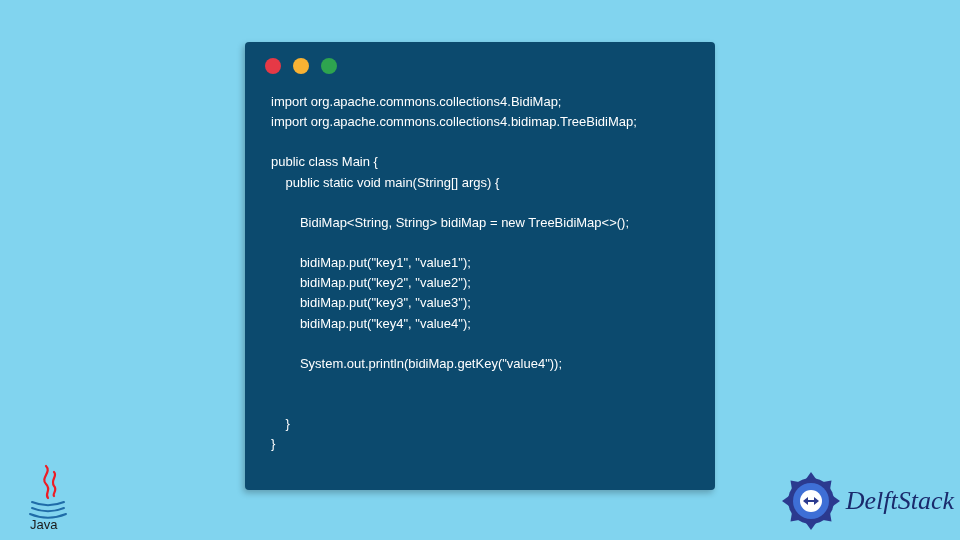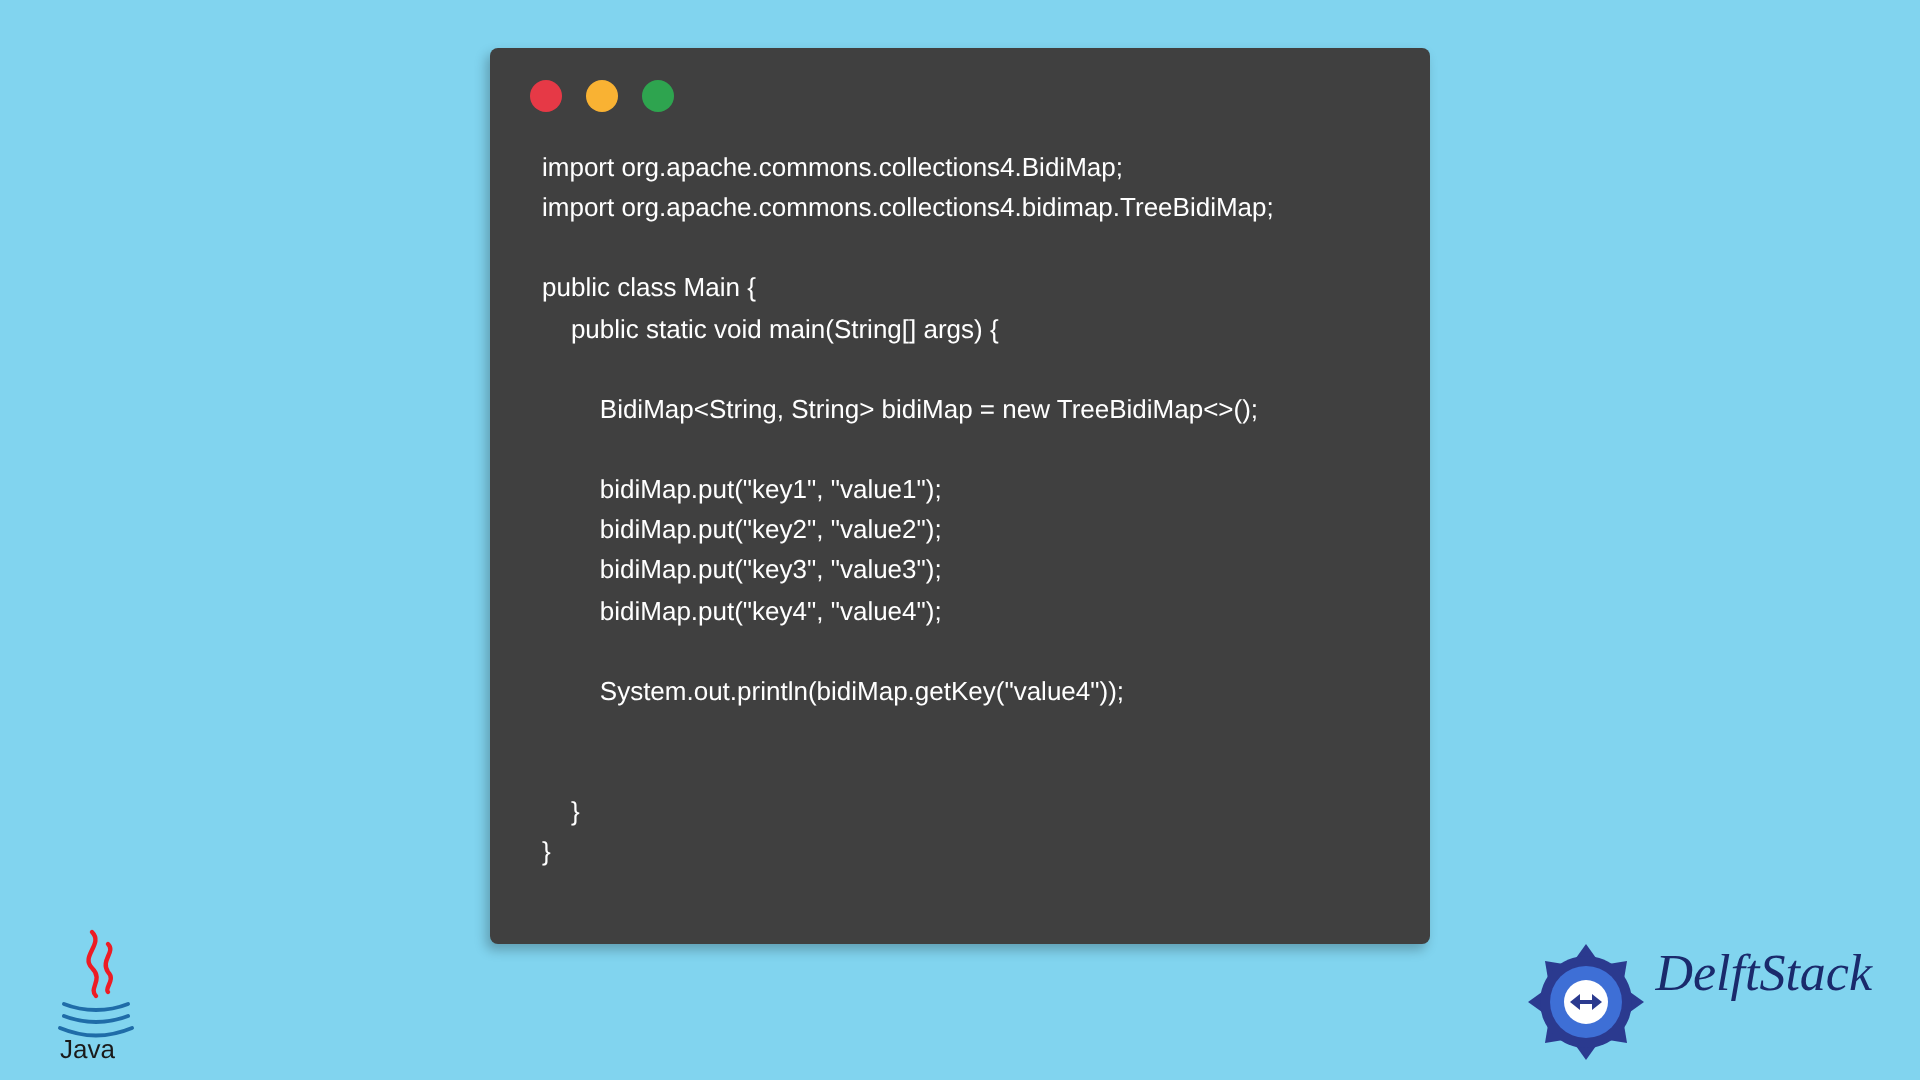--- a/index.html
+++ b/index.html
@@ -7,24 +7,24 @@
     width: 960px;
     height: 540px;
     background: #81d4ef;
     font-family: -apple-system, BlinkMacSystemFont, "Segoe UI", Arial, sans-serif;
     position: relative;
     overflow: hidden;
   }
   .code-window {
     position: absolute;
     left: 245px;
-    top: 24px;
+    top: 42px;
     width: 470px;
     height: 448px;
-    background: #404040;
+    background: #0c4a6e;
     border-radius: 4px;
     box-shadow: -2px 3px 6px rgba(0,0,0,0.25);
   }
   .window-buttons {
     display: flex;
     gap: 12px;
     padding: 16px 0 0 20px;
   }
   .dot {
     width: 16px;
@@ -61,23 +61,24 @@
     fill: none;
     stroke-linecap: round;
   }
   .java-logo text {
     font-family: Arial, sans-serif;
     font-size: 13px;
     fill: #1a1a1a;
   }
   .brand {
     position: absolute;
-    right: 24px;
+    right: 6px;
     bottom: 10px;
     display: flex;
+    align-items: center;
     gap: 6px;
   }
   .brand-text {
     font-family: Georgia, 'Times New Roman', serif;
     font-size: 26px;
     font-style: italic;
     color: #1a2a6c;
   }
   .brand-gear {
     width: 58px;

